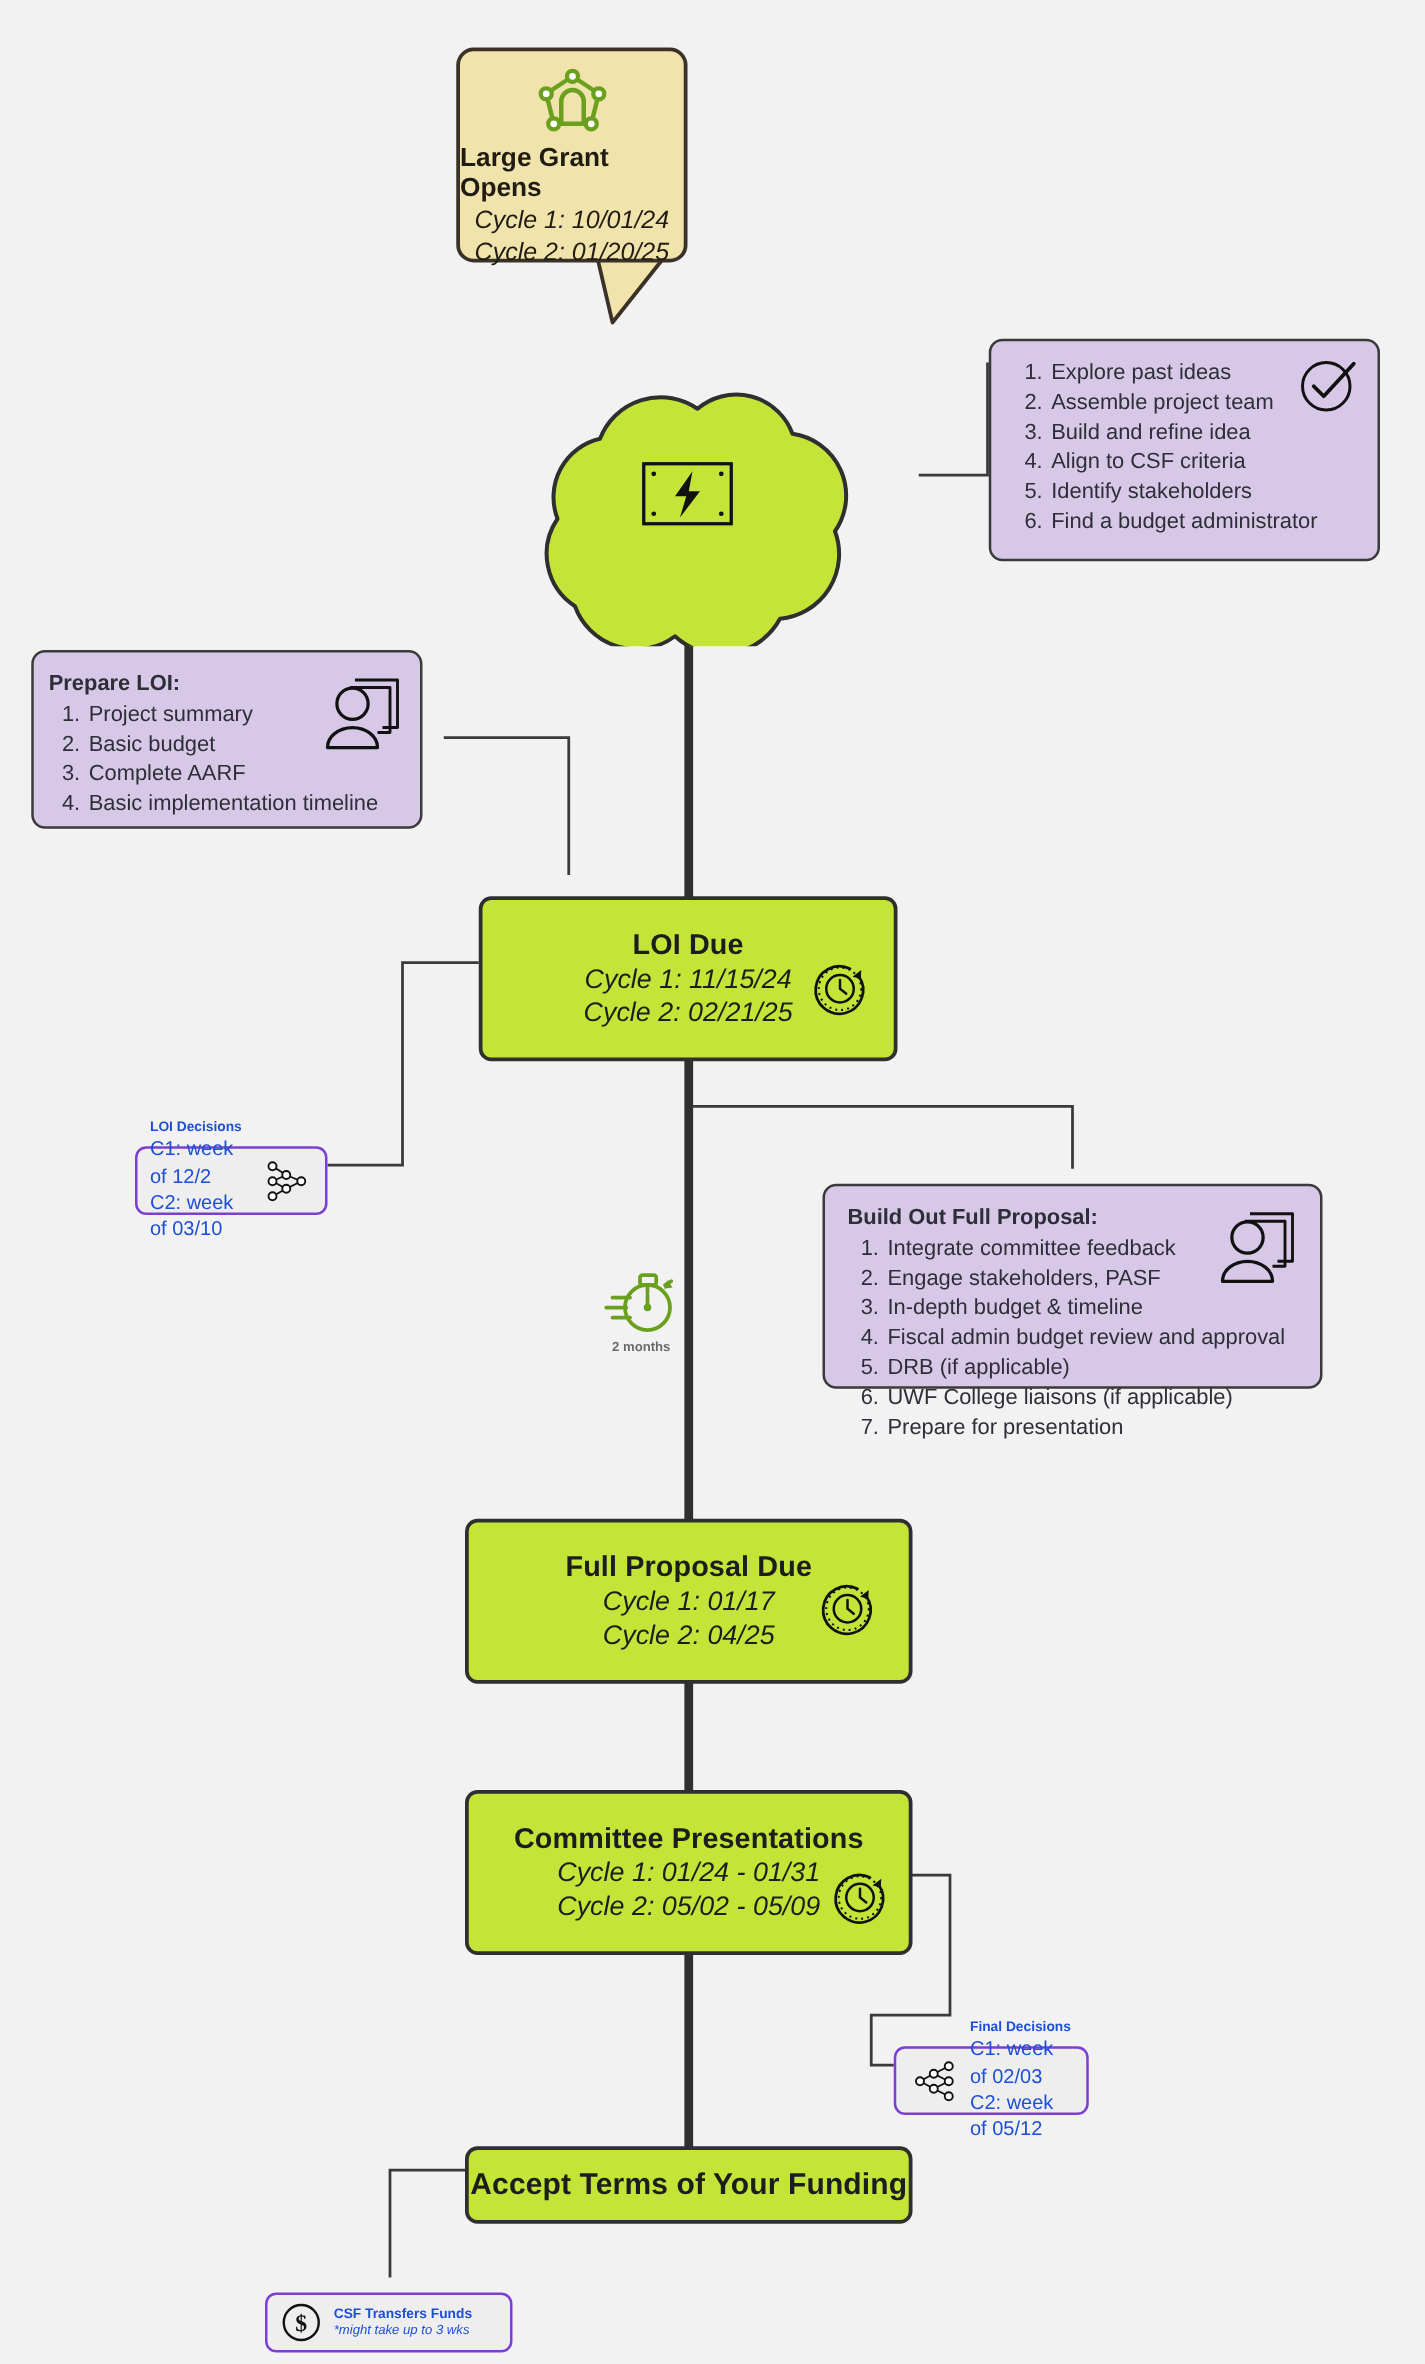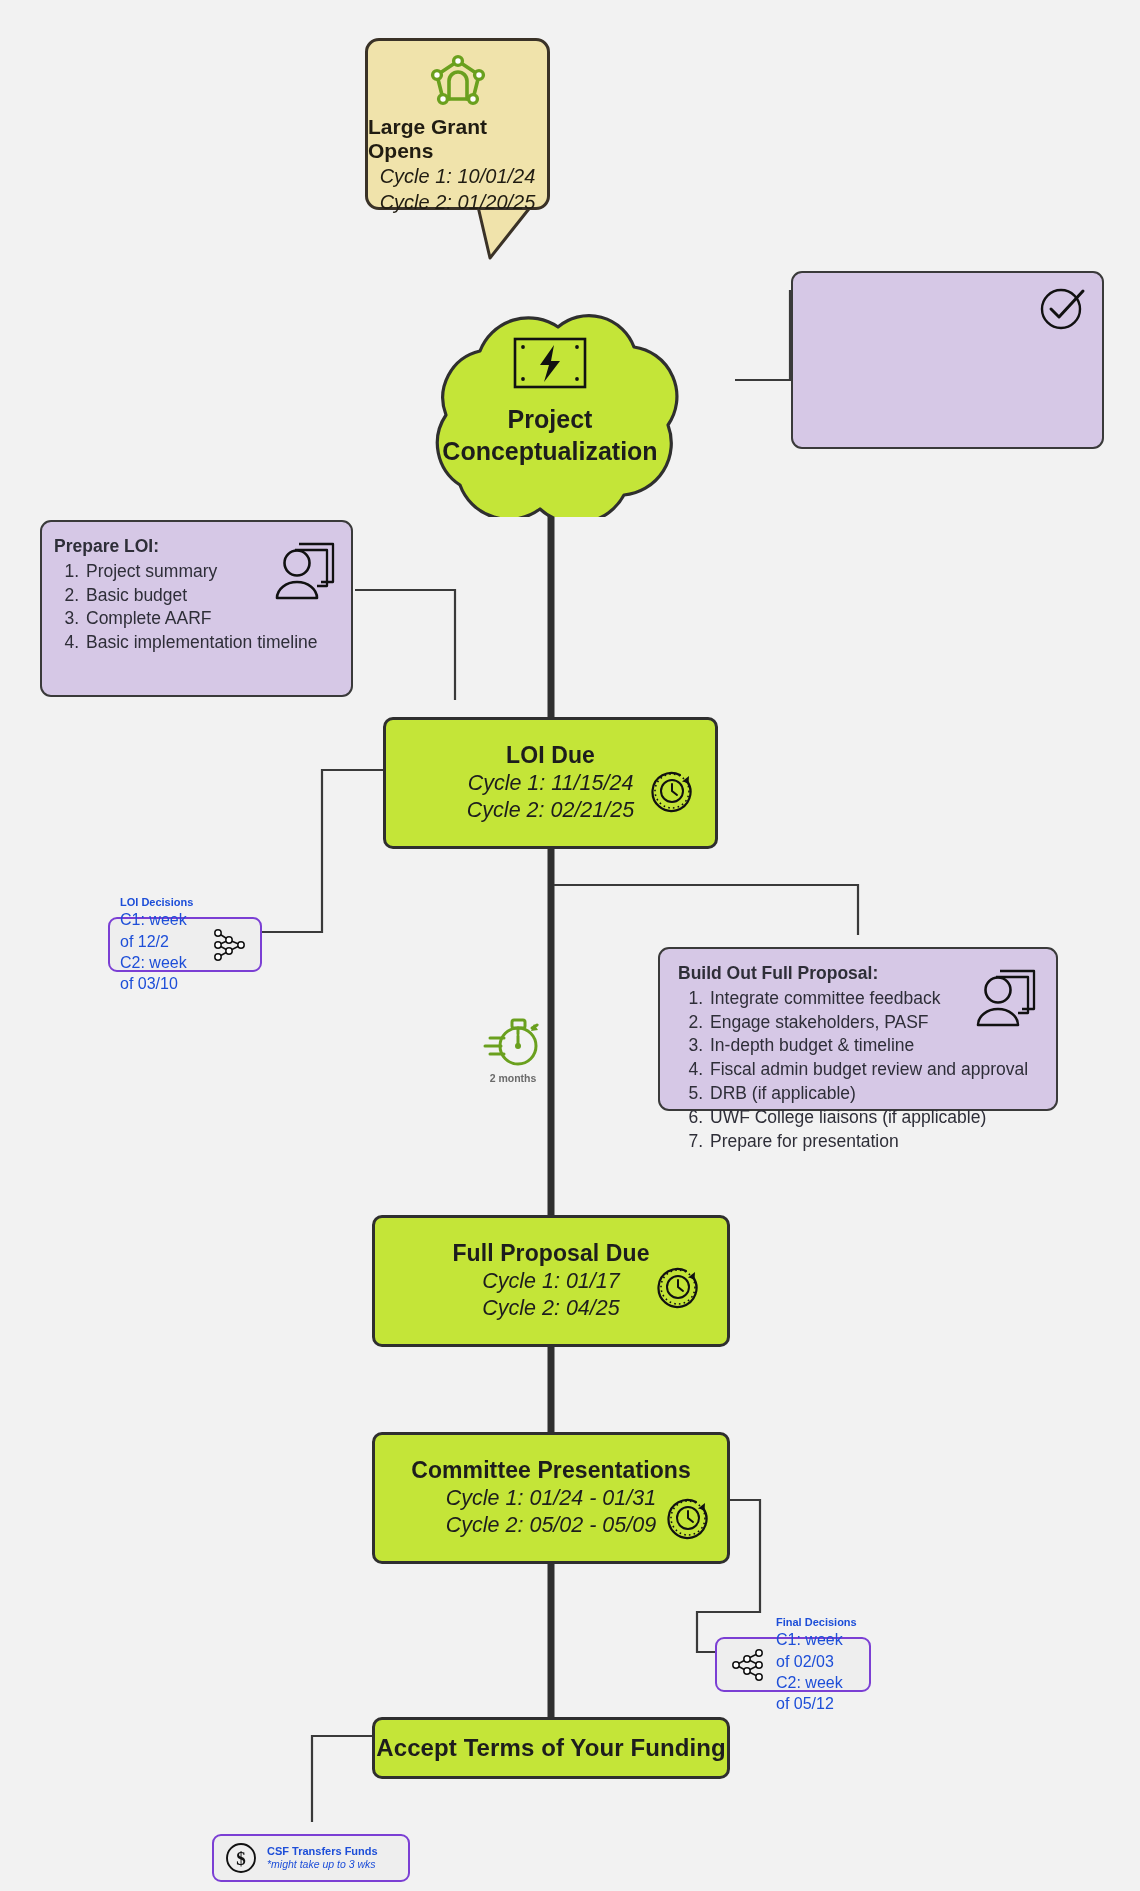--- a/index.html
+++ b/index.html
@@ -176,37 +176,41 @@
     <span class="icon-holder" style="margin-bottom:14px;">
       <svg width="74" height="52" viewBox="0 0 74 52">
         <rect x="2" y="2" width="70" height="48" fill="none" stroke="#111" stroke-width="2.6"></rect>
         <circle cx="10" cy="10" r="1.9" fill="#111"></circle>
         <circle cx="64" cy="10" r="1.9" fill="#111"></circle>
         <circle cx="10" cy="42" r="1.9" fill="#111"></circle>
         <circle cx="64" cy="42" r="1.9" fill="#111"></circle>
         <path d="M41 8 L27 28 L36 28 L31 45 L47 24 L38 24 Z" fill="#111"></path>
       </svg>
     </span>
-    <div style="font-weight:bold;font-size:25px;color:#1d1d1d;line-height:1.3;text-align:center;">
-      <div>Project</div>
-      <div>Conceptualization</div>
-    </div>
   </div>
 </div>
 
 <div class="node purple-box" style="left:791px; top:259px; width:313px; height:178px; display:flex; align-items:flex-start;">
+  <ol style="margin:0;padding-left:28px;flex:1;">
+    <li>Explore past ideas</li>
+    <li>Assemble project team</li>
+    <li>Build and refine idea</li>
+    <li>Align to CSF criteria</li>
+    <li>Identify stakeholders</li>
+    <li>Find a budget administrator</li>
+  </ol>
   <span class="icon-holder" style="position:absolute;right:14px;top:10px;">
     <svg width="50" height="50" viewBox="0 0 50 50">
       <circle cx="23" cy="26" r="19" fill="none" stroke="#111" stroke-width="2.4"></circle>
       <path d="M13 26 L21 34 L45 8" fill="none" stroke="#111" stroke-width="3" stroke-linecap="round" stroke-linejoin="round"></path>
     </svg>
   </span>
 </div>
 
-<div class="node purple-box" style="left:40px; top:508px; width:313px; height:177px;padding-left:12px;">
+<div class="node purple-box" style="left:25px; top:508px; width:313px; height:143px;padding-left:12px;">
   <div class="hdr">Prepare LOI:</div>
   <ol>
     <li>Project summary</li>
     <li>Basic budget</li>
     <li>Complete AARF</li>
     <li>Basic implementation timeline</li>
   </ol>
   <span class="icon-holder" style="position:absolute;right:12px;top:14px;">
     <svg width="70" height="66" viewBox="0 0 70 66">
       <g fill="none" stroke="#111" stroke-width="2.3" stroke-linejoin="round">

